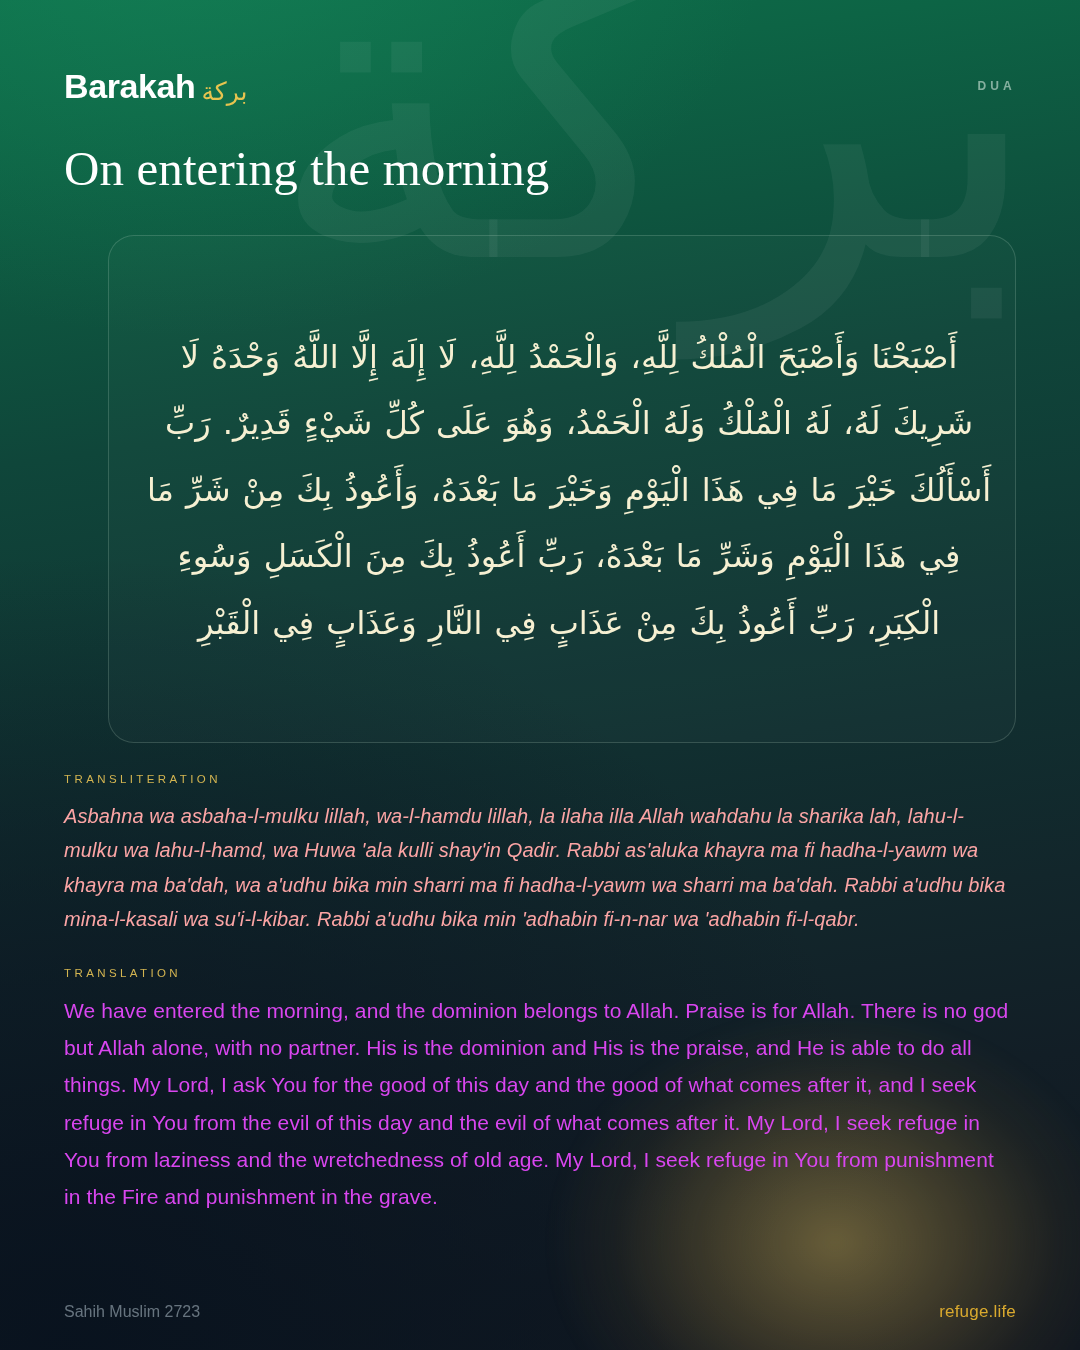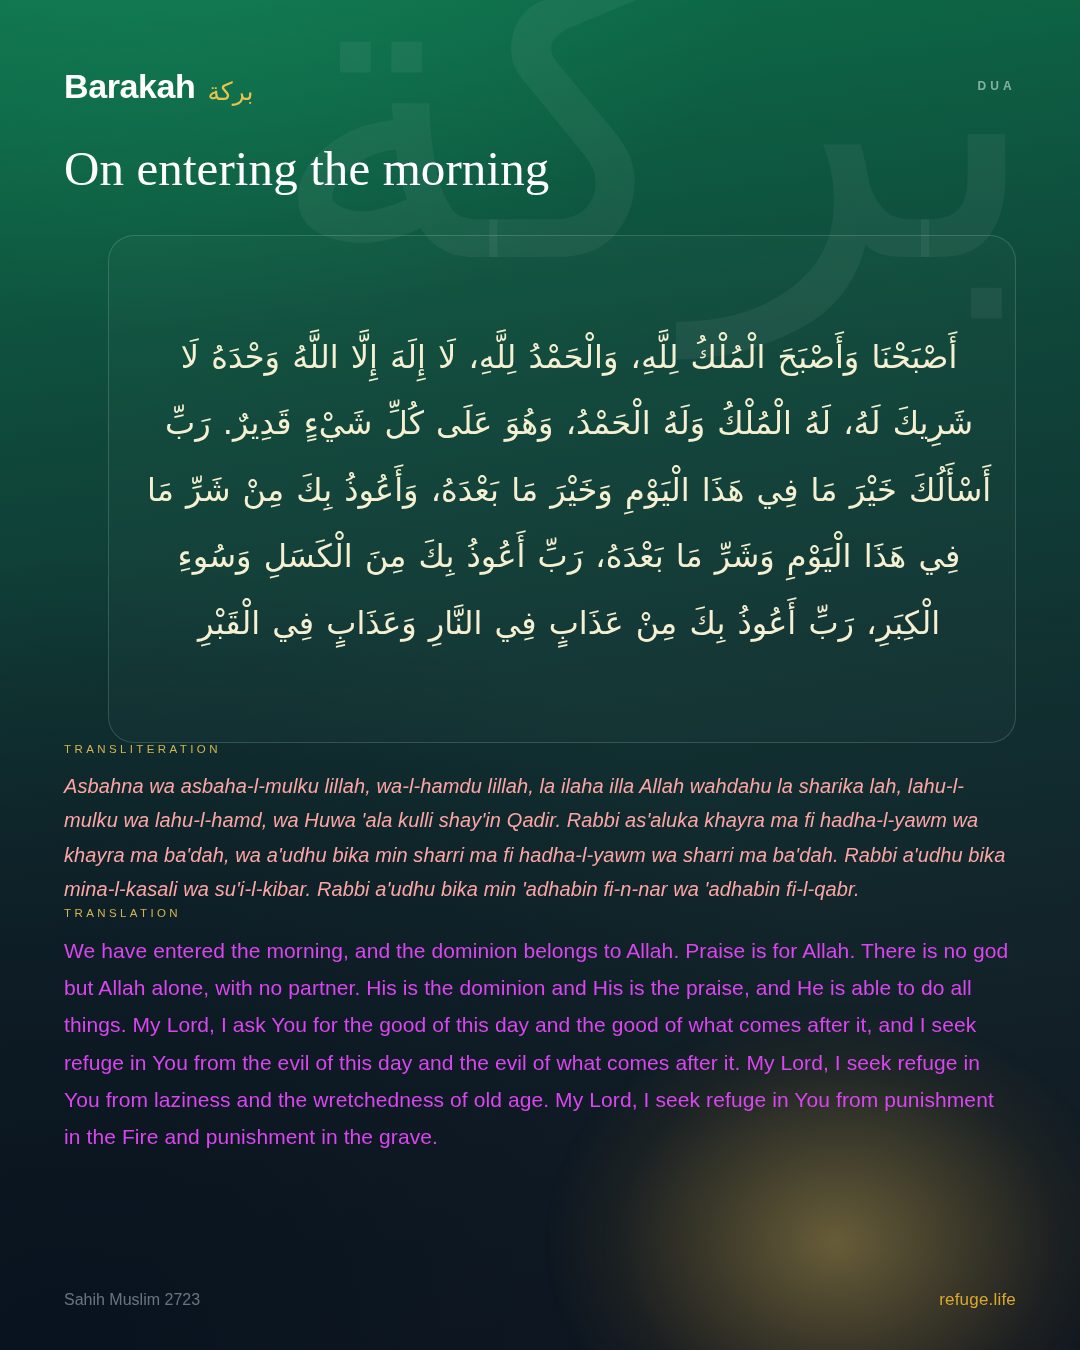--- a/index.html
+++ b/index.html
@@ -75,21 +75,21 @@
   
   .header{
     display:flex;
     align-items:center;
     justify-content:space-between;
     height:48px;
   }
   .brand{
     display:flex;
     align-items:baseline;
-    gap:12px;
+    gap:6px;
   }
   .brand-name{
     font-size:34px;
     font-weight:700;
     color:#ffffff;
     letter-spacing:-.4px;
   }
   .brand-ar{
     font-family:"DejaVu Sans", sans-serif;
     font-size:25px;
@@ -140,21 +140,21 @@
     text-align:center;
     font-family:"DejaVu Sans", "DejaVu Serif", serif;
     font-size:32px;
     line-height:2.08;
     color:#f6f0d2;
     width:100%;
     word-spacing:2px;
   }
 
   
-  .section{ }
+  .section{ margin-top:30px; }
   .section-label{
     font-size:11.5px;
     letter-spacing:3.4px;
     font-weight:500;
     color:#d4b551;
   }
   .translit{
     margin-top:14px;
     font-size:20px;
     font-style:italic;
@@ -168,21 +168,21 @@
     line-height:1.78;
     color:#d946ef;
     letter-spacing:.1px;
   }
 
   
   .footer{
     position:absolute;
     left:64px;
     right:64px;
-    bottom:40px;
+    bottom:28px;
     display:flex;
     align-items:center;
     justify-content:space-between;
     pointer-events:none;
   }
   .source{
     font-size:16px;
     color:rgba(196,212,222,.50);
   }
   .site{

